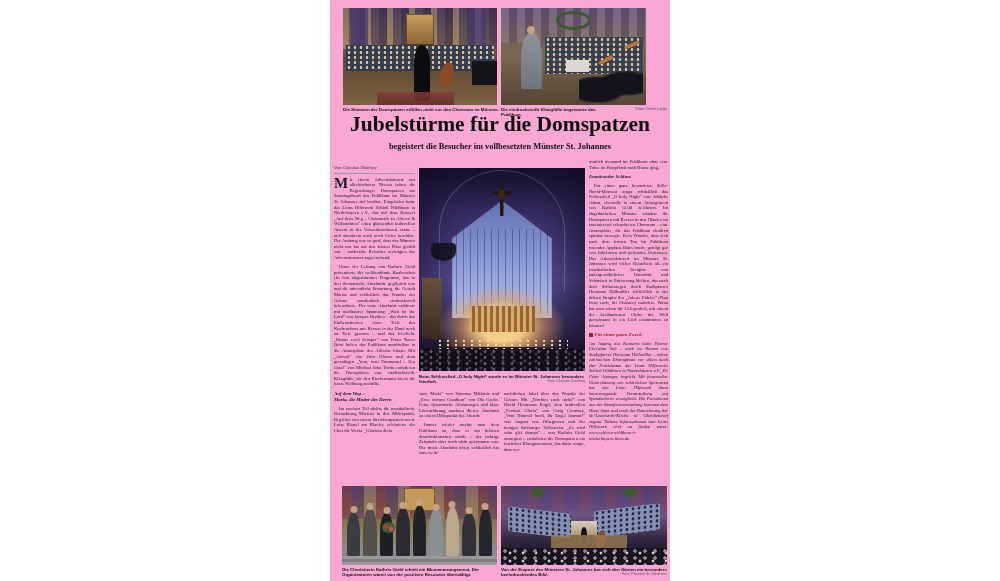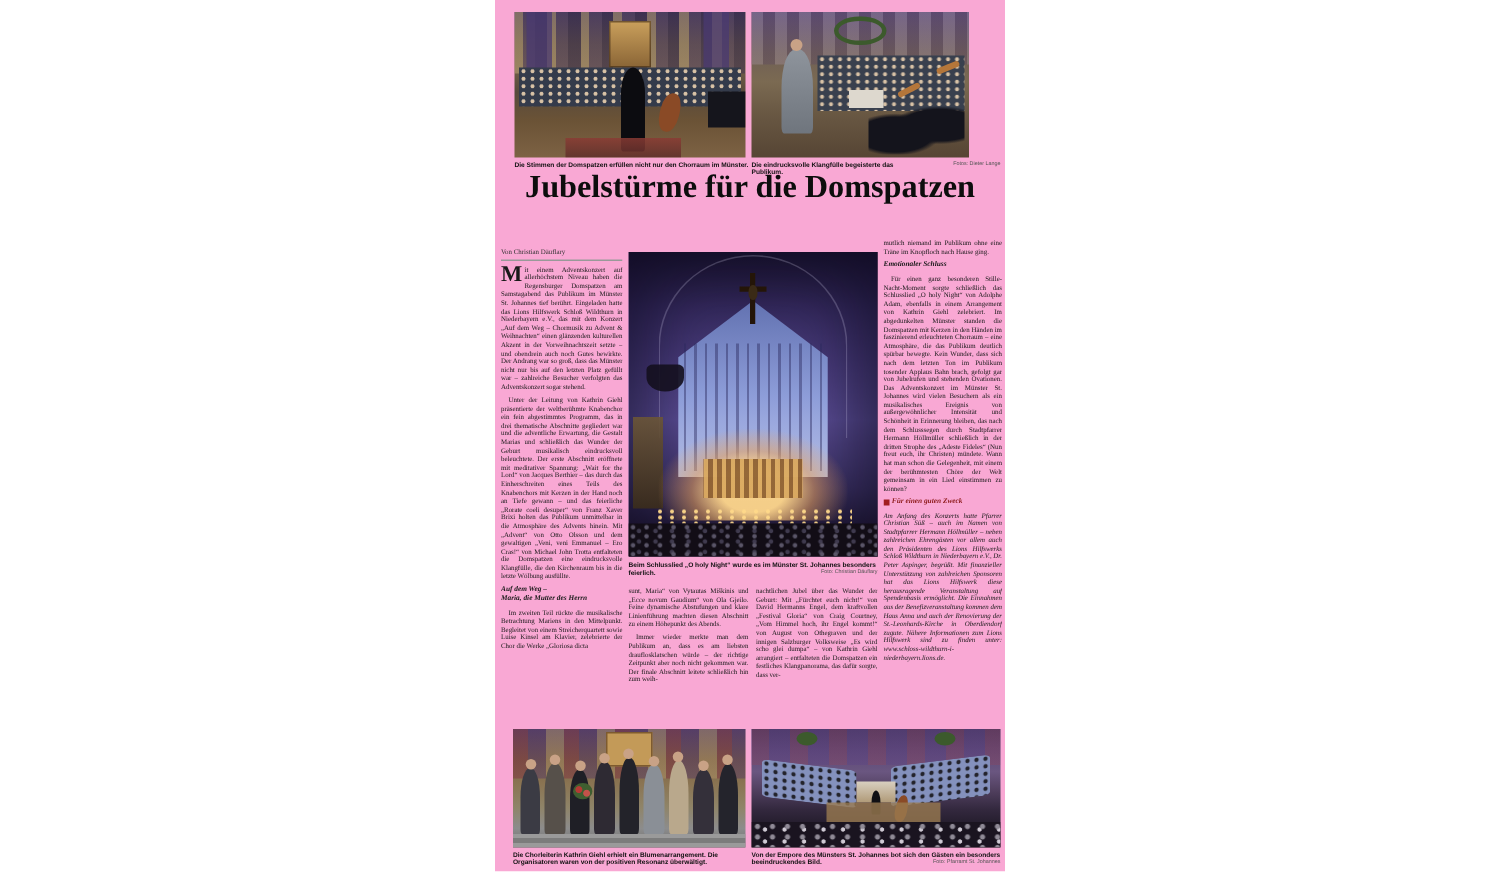--- a/index.html
+++ b/index.html
@@ -179,20 +179,21 @@
       <div class="violin v1"></div>
       <div class="violin v2"></div>
     </div>
 
     <div class="cap cap-tl">Die Stimmen der Domspatzen erfüllen nicht nur den Chorraum im Münster.</div>
     <div class="cap cap-tr">Die eindrucksvolle Klangfülle begeisterte das Publikum.</div>
     <div class="credit credit-top">Fotos: Dieter Lange</div>
 
     <h1 class="headline">Jubelstürme für die Domspatzen</h1>
     <div class="subheadline">
+      <div>begeistert die Besucher im vollbesetzten Münster St. Johannes</div>
     </div>
 
     <div class="col col1">
       <div class="byline">Von Christian Däuflary</div>
       <p class="noindent"><span class="dropcap">M</span><span>it einem Adventskonzert auf allerhöchstem Niveau haben die Regensburger Domspatzen am Samstagabend das Publikum im Münster St. Johannes tief berührt. Eingeladen hatte das Lions Hilfswerk Schloß Wildthurn in Niederbayern e.V., das mit dem Konzert „Auf dem Weg – Chormusik zu Advent &amp; Weihnachten“ einen glänzenden kulturellen Akzent in der Vorweihnachtszeit setzte – und obendrein auch noch Gutes bewirkte. Der Andrang war so groß, dass das Münster nicht nur bis auf den letzten Platz gefüllt war – zahlreiche Besucher verfolgten das Adventskonzert sogar stehend.</span></p>
       <p>Unter der Leitung von Kathrin Giehl präsentierte der weltberühmte Knabenchor ein fein abgestimmtes Programm, das in drei thematische Abschnitte gegliedert war und die adventliche Erwartung, die Gestalt Marias und schließlich das Wunder der Geburt musikalisch eindrucksvoll beleuchtete. Der erste Abschnitt eröffnete mit meditativer Spannung: „Wait for the Lord“ von Jacques Berthier – das durch das Einherschreiten eines Teils des Knabenchors mit Kerzen in der Hand noch an Tiefe gewann – und das feierliche „Rorate coeli desuper“ von Franz Xaver Brixi holten das Publikum unmittelbar in die Atmosphäre des Advents hinein. Mit „Advent“ von Otto Olsson und dem gewaltigen „Veni, veni Emmanuel – Ero Cras!“ von Michael John Trotta entfalteten die Domspatzen eine eindrucksvolle Klangfülle, die den Kirchenraum bis in die letzte Wölbung ausfüllte.</p>
       <div class="subhead2">
         <div>Auf dem Weg –</div>
         <div>Maria, die Mutter des Herrn</div>
       </div>

